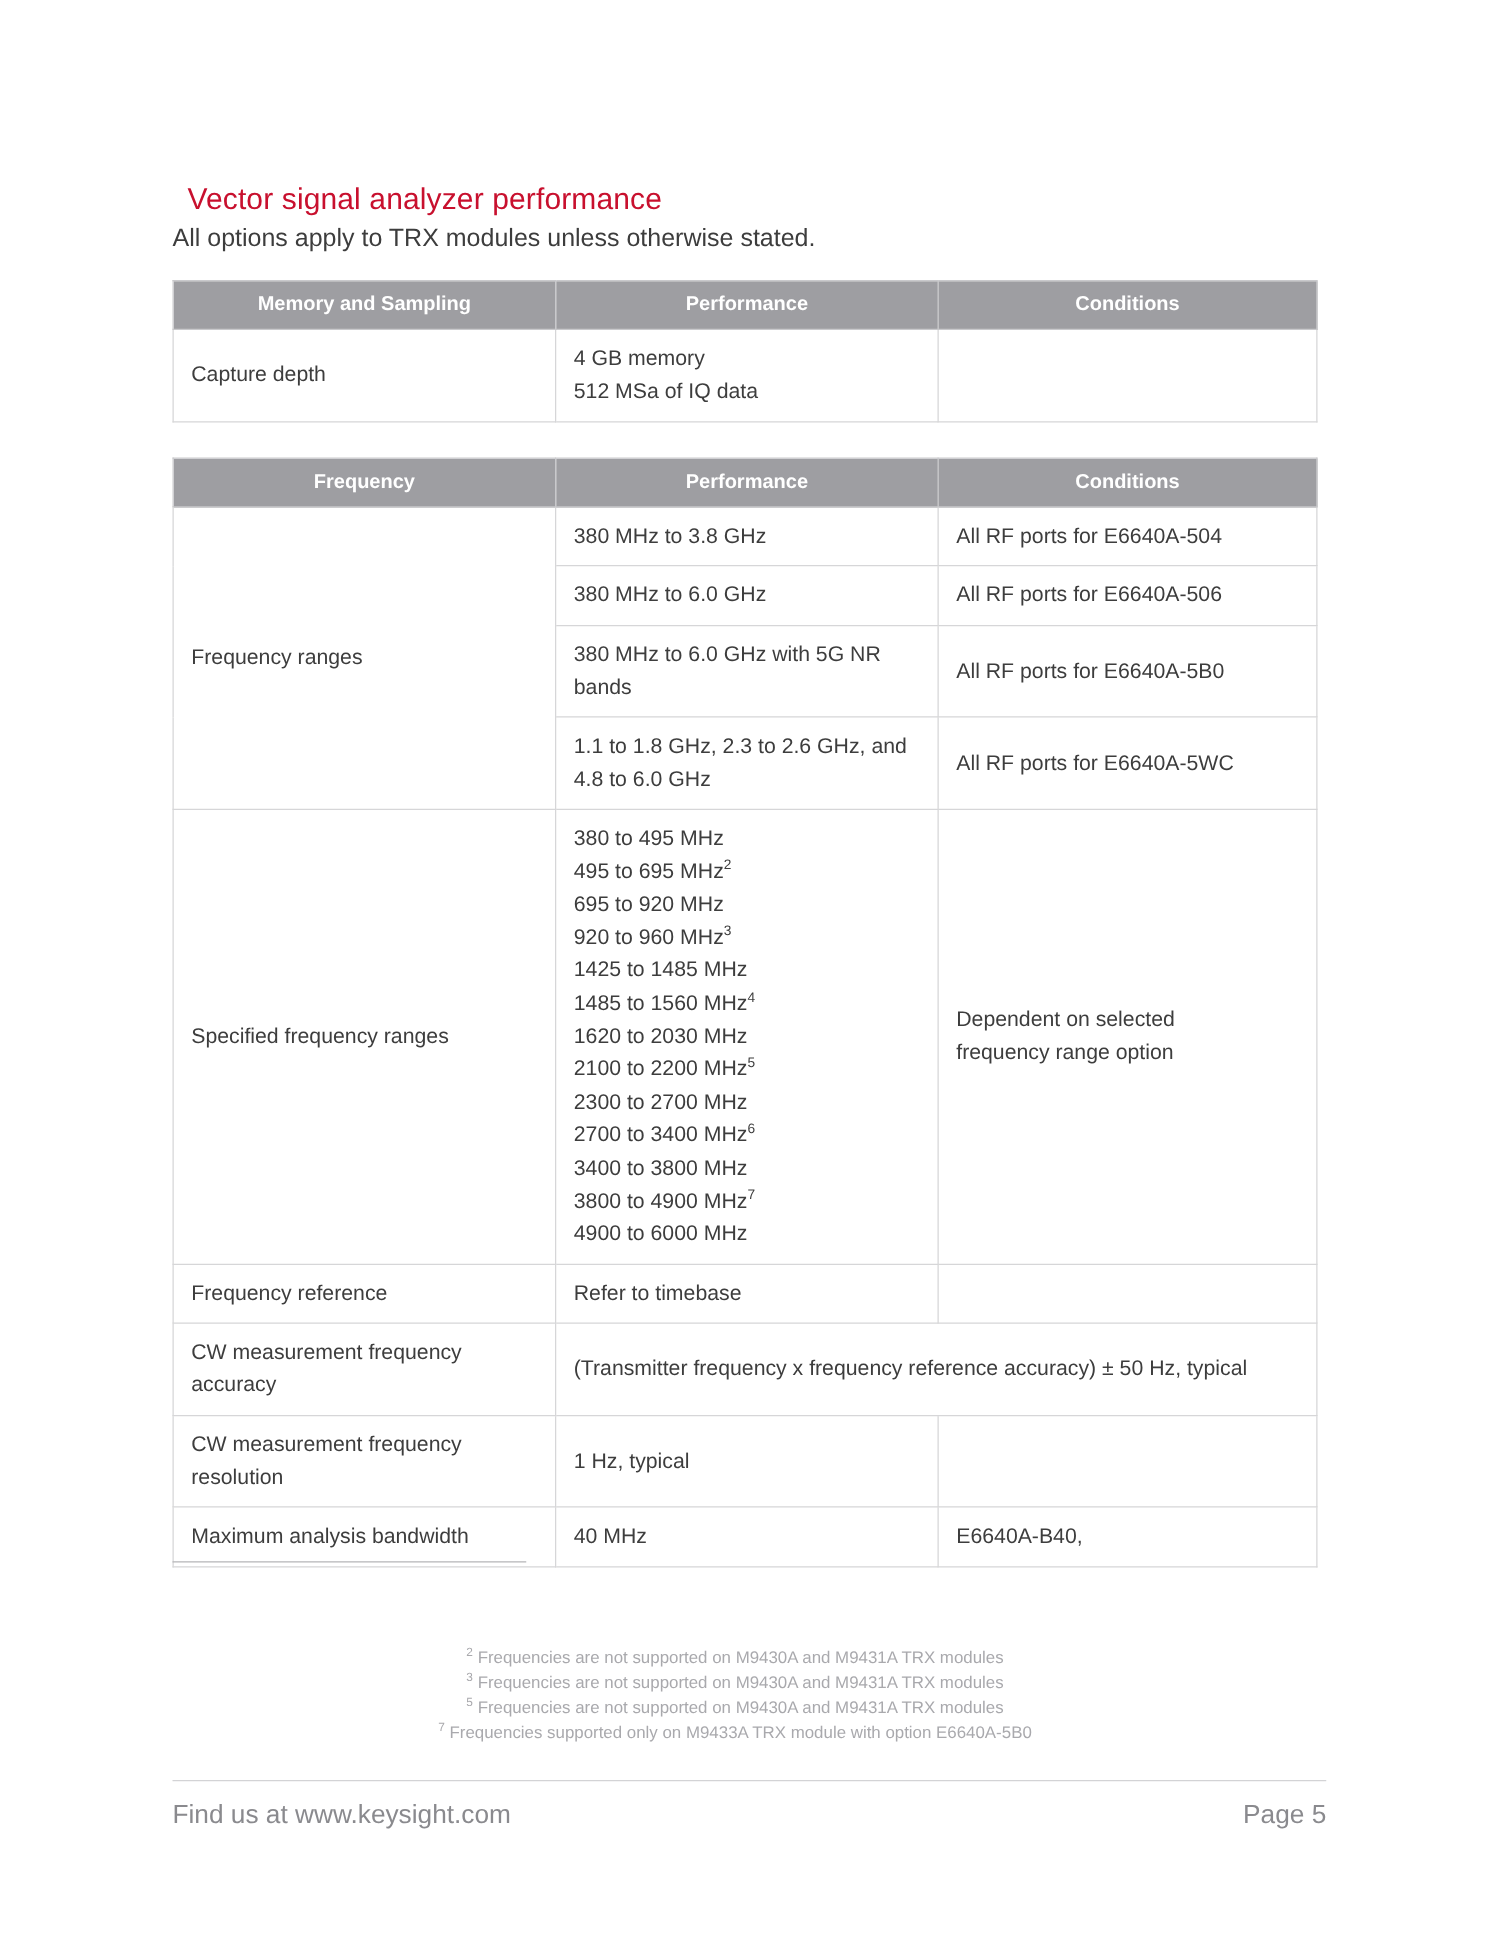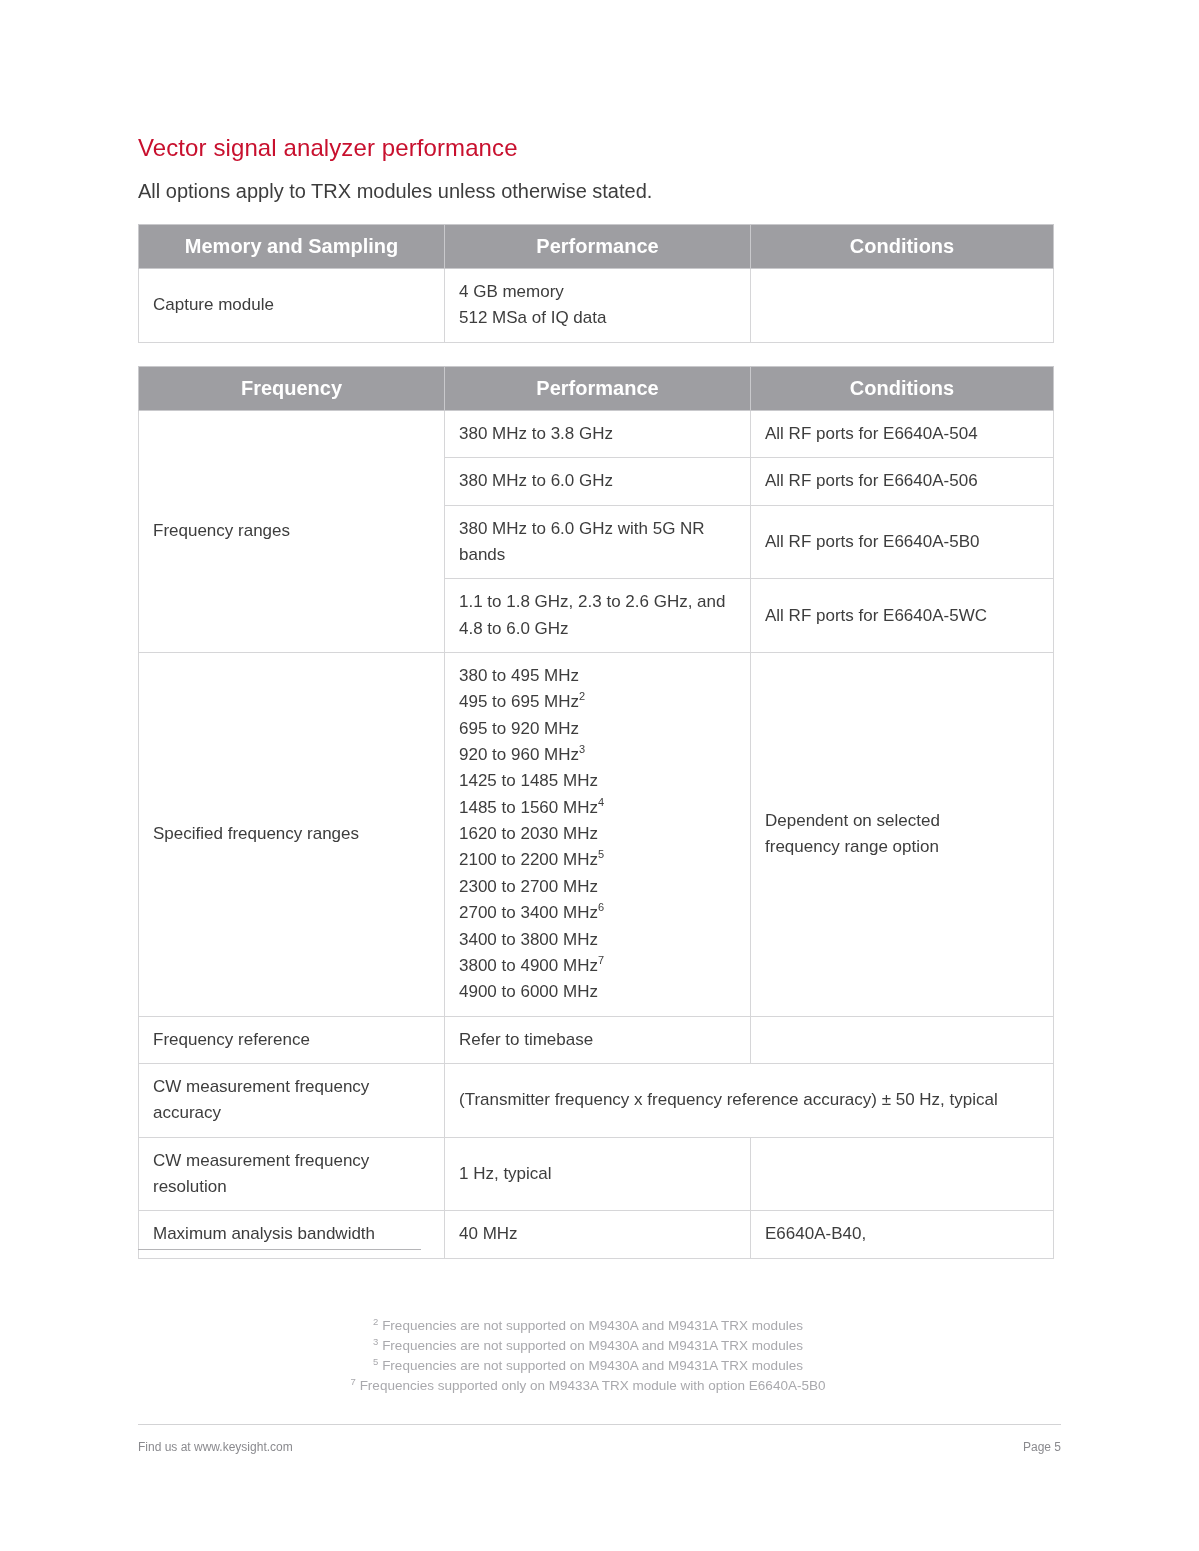--- a/index.html
+++ b/index.html
@@ -24,21 +24,21 @@
   .content {
     position: absolute;
     left: 138px;
     top: 0;
     width: 915px;
   }
   h1.section-title {
     color: #c8102e;
     font-size: 24px;
     font-weight: normal;
-    margin: 0;
+    margin: 12px;
     padding: 0;
     position: absolute;
     top: 134px;
     left: 0;
     letter-spacing: 0.1px;
   }
   .intro {
     position: absolute;
     top: 180px;
     left: 0;
@@ -58,21 +58,21 @@
   }
   table.tbl2 {
     position: absolute;
     top: 366px;
     left: 0;
     padding-left: 17px;
   }
   th {
     background: #9e9ea2;
     color: #ffffff;
-    font-size: 20px;
+    font-size: 16px;
     font-weight: bold;
     text-align: center;
     padding: 10px 6px;
     border: 1px solid #c9c9cc;
     height: 18px;
   }
   td {
     border: 1px solid #d6d6d8;
     padding: 10px 14px;
     vertical-align: middle;
@@ -117,21 +117,21 @@
     top: 1424px;
     width: 923px;
     height: 1px;
     background: #d3d3d5;
   }
   .footer {
     position: absolute;
     top: 1440px;
     left: 138px;
     width: 923px;
-    font-size: 12px;
+    font-size: 21px;
     color: #8a8a8e;
   }
   .footer .left {
     float: left;
   }
   .footer .right {
     float: right;
   }
   .clear { clear: both; }
 </style>
@@ -154,21 +154,21 @@
         </colgroup>
       <thead>
         <tr>
           <th>Memory and Sampling</th>
           <th>Performance</th>
           <th>Conditions</th>
         </tr>
       </thead>
       <tbody>
         <tr>
-          <td>Capture module</td>
+          <td>Capture depth</td>
           <td class="multiline">
             <span>4 GB memory</span>
             <span>512 MSa of IQ data</span>
           </td>
           <td></td>
         </tr>
       </tbody>
     </table>
 
     <table class="tbl2">

